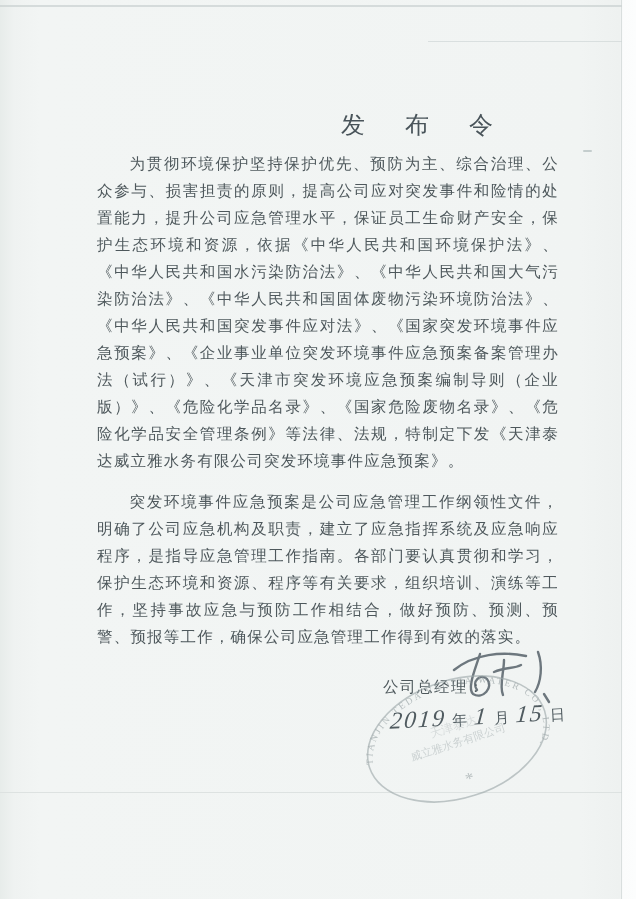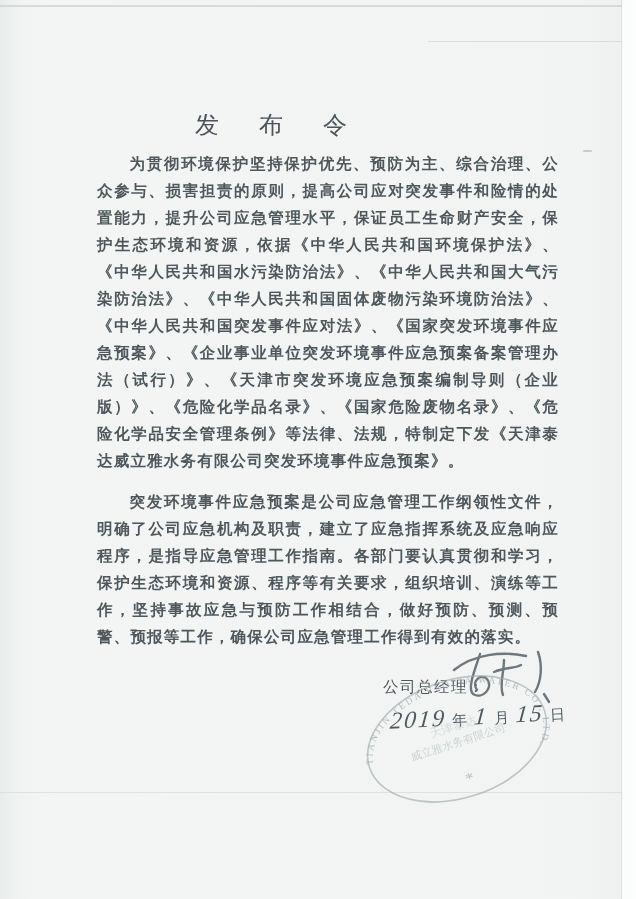--- a/index.html
+++ b/index.html
@@ -7,27 +7,27 @@
     position:relative; width:636px; height:899px; overflow:hidden;
     background:linear-gradient(90deg,#e7ecea 0px,#eff2f1 14px,#f2f5f4 40px,#f1f4f3 580px,#eef1f0 620px,#fbfcfc 623px,#fcfdfd 636px);
     font-family:"Liberation Serif","DejaVu Serif",serif;
   }
   .scan-line-top { position:absolute; left:0; top:5px; width:622px; height:2px; background:#c9d0d0; opacity:.7; }
   .scan-line-top2 { position:absolute; left:428px; top:41px; width:194px; height:1px; background:#d3d9d9; opacity:.8; }
   .scan-line-bottom { position:absolute; left:0; top:792px; width:622px; height:1px; background:#dde2e1; }
   .scan-edge-right { position:absolute; left:621px; top:0; width:1px; height:899px; background:#cdd4d4; opacity:.7; }
   .scan-speck { position:absolute; left:583px; top:150px; width:9px; height:2px; background:#b9c3c3; border-radius:1px; opacity:.8; }
   .doc-title {
-    position:absolute; top:93px; left:0; width:510px; text-align:center;
-    font-size:24px; font-weight:500; color:#49545a; letter-spacing:17px; text-indent:17px;margin-left:16px;
+    position:absolute; top:93px; left:0; width:510px; text-align:right;
+    font-size:24px; font-weight:500; color:#49545a; letter-spacing:17px; text-indent:17px;
   }
   .body-text {
     position:absolute; top:150px; left:97px; width:462px;
     font-size:15.5px; line-height:27px; letter-spacing:1.2px;
-    color:#4e585c; text-align:justify;font-weight:bold;
+    color:#4e585c; text-align:justify;
   }
   .para { margin:0; text-indent:2.1em; }
   .para + .para { margin-top:14px; }
   .sig-label {
     position:absolute; left:383px; top:677px;
     font-size:15.5px; letter-spacing:1.5px; color:#4e585c;
   }
   .sig-script { position:absolute; left:448px; top:642px; width:120px; height:66px; }
   .date-line {
     position:absolute; left:390px; top:702px; width:220px;

